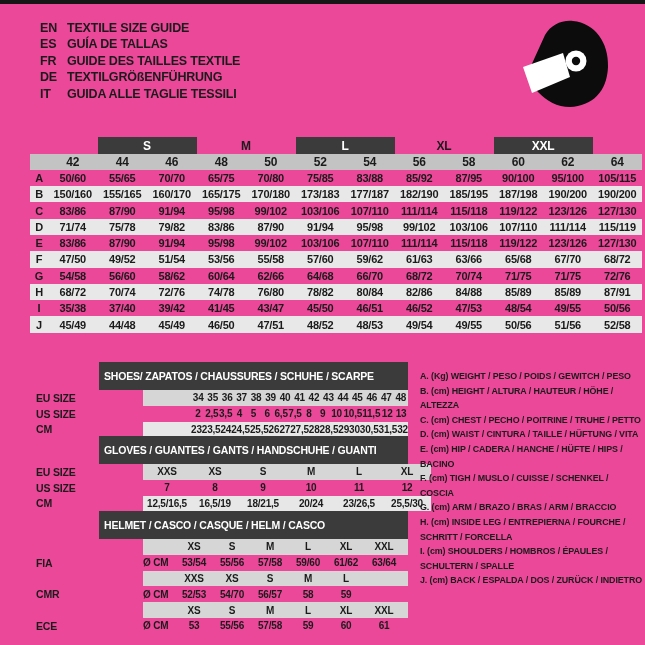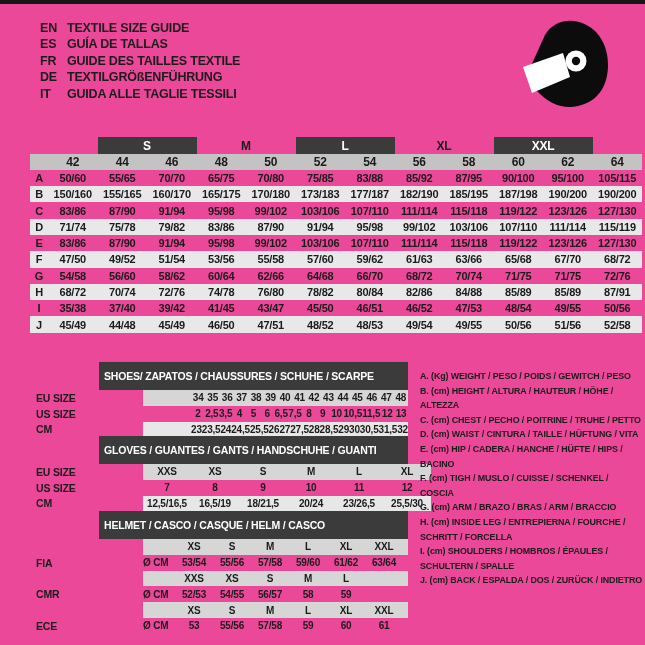--- a/index.html
+++ b/index.html
@@ -395,21 +395,21 @@
           <div>M</div>
           <div>L</div>
           <div></div>
         </div>
       </div>
       <div class="b-row">
         <div class="b-label">CMR</div>
         <div class="b-table helmet-cols">
           <div class="unit-cell">Ø CM</div>
           <div>52/53</div>
-          <div>54/55</div>
+          <div>54/70</div>
           <div>56/57</div>
           <div>58</div>
           <div>59</div>
           <div></div>
         </div>
       </div>
       <div class="b-row">
         <div class="b-label"></div>
         <div class="b-table helmet-cols gray-d">
           <div></div>

